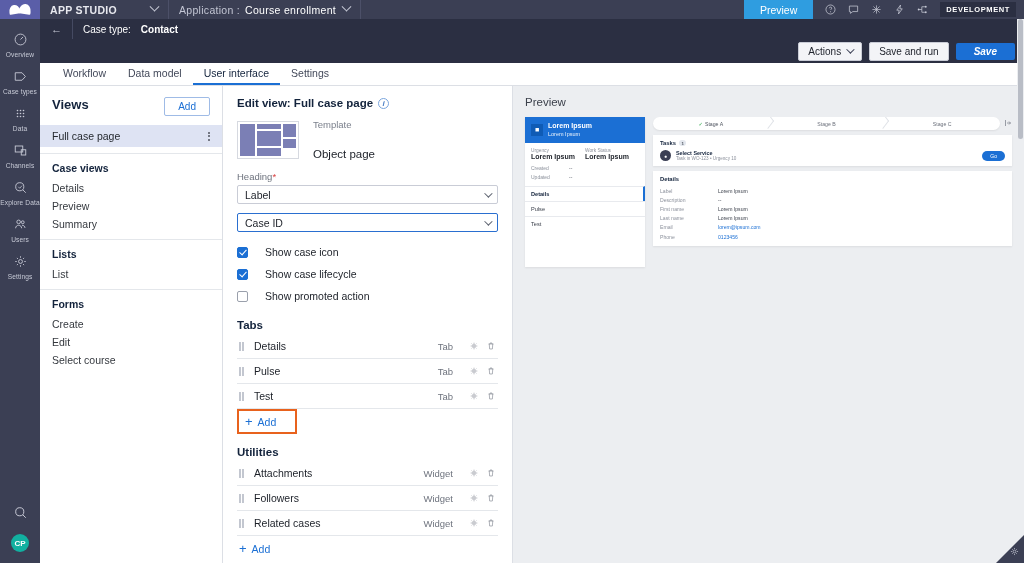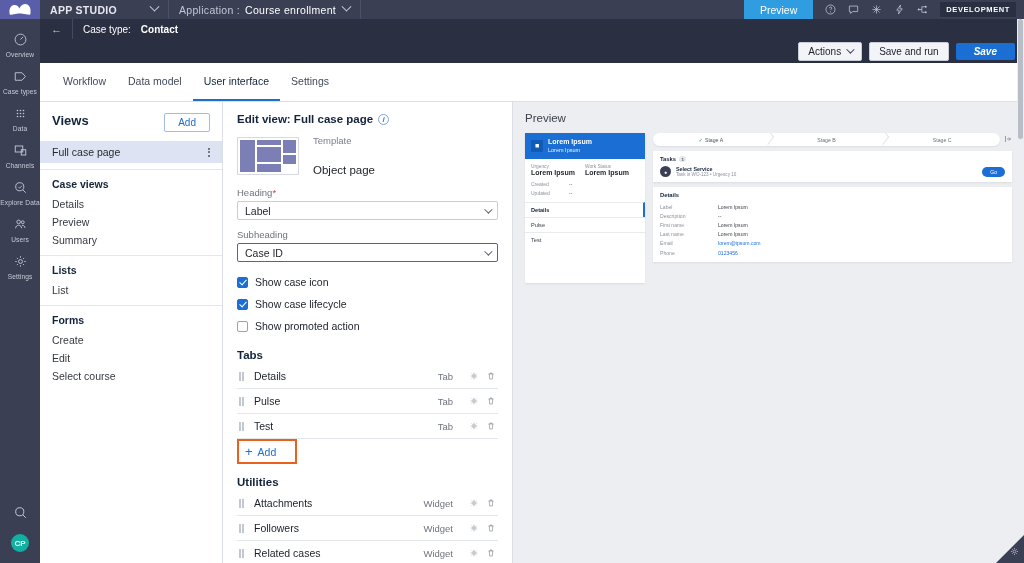--- a/index.html
+++ b/index.html
@@ -43,21 +43,21 @@
   .crumbbar .back { color: #c7cad6; font-size: 11px; }
   .crumbbar .sep { width: 1px; height: 20px; background: #454a62; }
   .crumbbar .bold { font-weight: bold; }
 
   .actionbar { height: 24px; background: #2b2f42; display: flex; align-items: center; justify-content: flex-end; gap: 7px; padding: 0 9px; }
   .btn { font-size: 10px; border-radius: 2px; padding: 3px 9px; display: inline-flex; align-items: center; gap: 5px; }
   .btn.light { background: #f3f4f7; color: #22262f; border: 1px solid #c9ccd6; }
   .btn.primary { background: #1b6fd4; color: #fff; font-weight: bold; padding: 3px 18px; font-style: italic; }
   .btn .caret-dark { width: 6px; height: 6px; border-right: 1.3px solid #3b3f54; border-bottom: 1.3px solid #3b3f54; transform: rotate(45deg) translateY(-2px); }
 
-  .tabsbar { height: 39px; background: #fff; border-bottom: 1px solid #dcdfe5; display: flex; align-items: stretch; padding-left: 12px; }
+  .tabsbar { height: 23px; background: #fff; border-bottom: 1px solid #dcdfe5; display: flex; align-items: stretch; padding-left: 12px; }
   .tabsbar .tab { font-size: 10.5px; color: #43495a; padding: 0 11px; display: flex; align-items: center; border-bottom: 2px solid transparent; }
   .tabsbar .tab.active { color: #13233c; border-bottom-color: #1b6fd4; }
 
   .panes { flex: 1; display: flex; min-height: 0; background: #eceef1; }
 
   
   .views { width: 183px; background: #fff; border-right: 1px solid #dcdfe5; display: flex; flex-direction: column; }
   .views-head { display: flex; align-items: flex-start; justify-content: space-between; padding: 11px 12px 9px; }
   .views-head .title { font-size: 13px; font-weight: bold; color: #13233c; }
   .add-btn { font-size: 10px; color: #1b6fd4; border: 1px solid #9fbbe6; border-radius: 2px; padding: 3px 13px; background: #fff; }
@@ -88,21 +88,21 @@
   .tmeta .k { font-size: 9.5px; color: #7b808c; }
   .tmeta .v { font-size: 11.5px; color: #1c2028; margin-top: 18px; }
 
   .field { margin-bottom: 9px; }
   .field label { display: block; font-size: 9.5px; color: #6e737e; margin-bottom: 3px; }
   .req { color: #d93f3f; }
   .select { height: 19px; border: 1px solid #c9ccd6; border-radius: 2px; display: flex; align-items: center; justify-content: space-between; padding: 0 7px; font-size: 10.5px; color: #1c2028; background: #fff; }
   .select.focused { border: 1.5px solid #2a6fd0; }
   .select .chev { width: 6px; height: 6px; border-right: 1.3px solid #5a606d; border-bottom: 1.3px solid #5a606d; transform: rotate(45deg) translateY(-2px); }
 
-  .check-row { display: flex; align-items: center; gap: 7px; padding: 5px 0; font-size: 10.5px; color: #1c2028; }
+  .check-row { display: flex; align-items: center; gap: 17px; padding: 5px 0; font-size: 10.5px; color: #1c2028; }
   .cbox { width: 11px; height: 11px; border: 1px solid #9aa0ac; border-radius: 2px; background: #fff; position: relative; flex: 0 0 11px; }
   .cbox.on { background: #1b6fd4; border-color: #1b6fd4; }
   .cbox.on::after { content: ""; position: absolute; left: 3px; top: 0.5px; width: 3px; height: 6px; border: solid #fff; border-width: 0 1.6px 1.6px 0; transform: rotate(42deg); }
 
   .sec-title { font-size: 11.5px; font-weight: bold; color: #13233c; margin: 12px 0 3px; }
   .list-row { display: flex; align-items: center; border-bottom: 1px solid #e4e7eb; padding: 6px 2px; font-size: 10.5px; color: #1c2028; }
   .handle { width: 8px; display: flex; gap: 1.5px; margin-right: 7px; }
   .handle i { width: 1.5px; height: 9px; background: #c3c7d0; display: block; }
   .list-row .name { flex: 1; }
   .list-row .type { font-size: 9.5px; color: #6e737e; margin-right: 9px; }
@@ -370,21 +370,20 @@
 
         <div class="field">
           <label><span>Heading</span><span class="req">*</span></label>
           <div class="select">
             <span>Label</span>
             <span class="chev"></span>
           </div>
         </div>
 
         <div class="field">
-          <label>Subheading</label>
           <div class="select focused">
             <span>Case ID</span>
             <span class="chev"></span>
           </div>
         </div>
 
         <div class="check-row">
           <span class="cbox on"></span>
           <span>Show case icon</span>
         </div>

